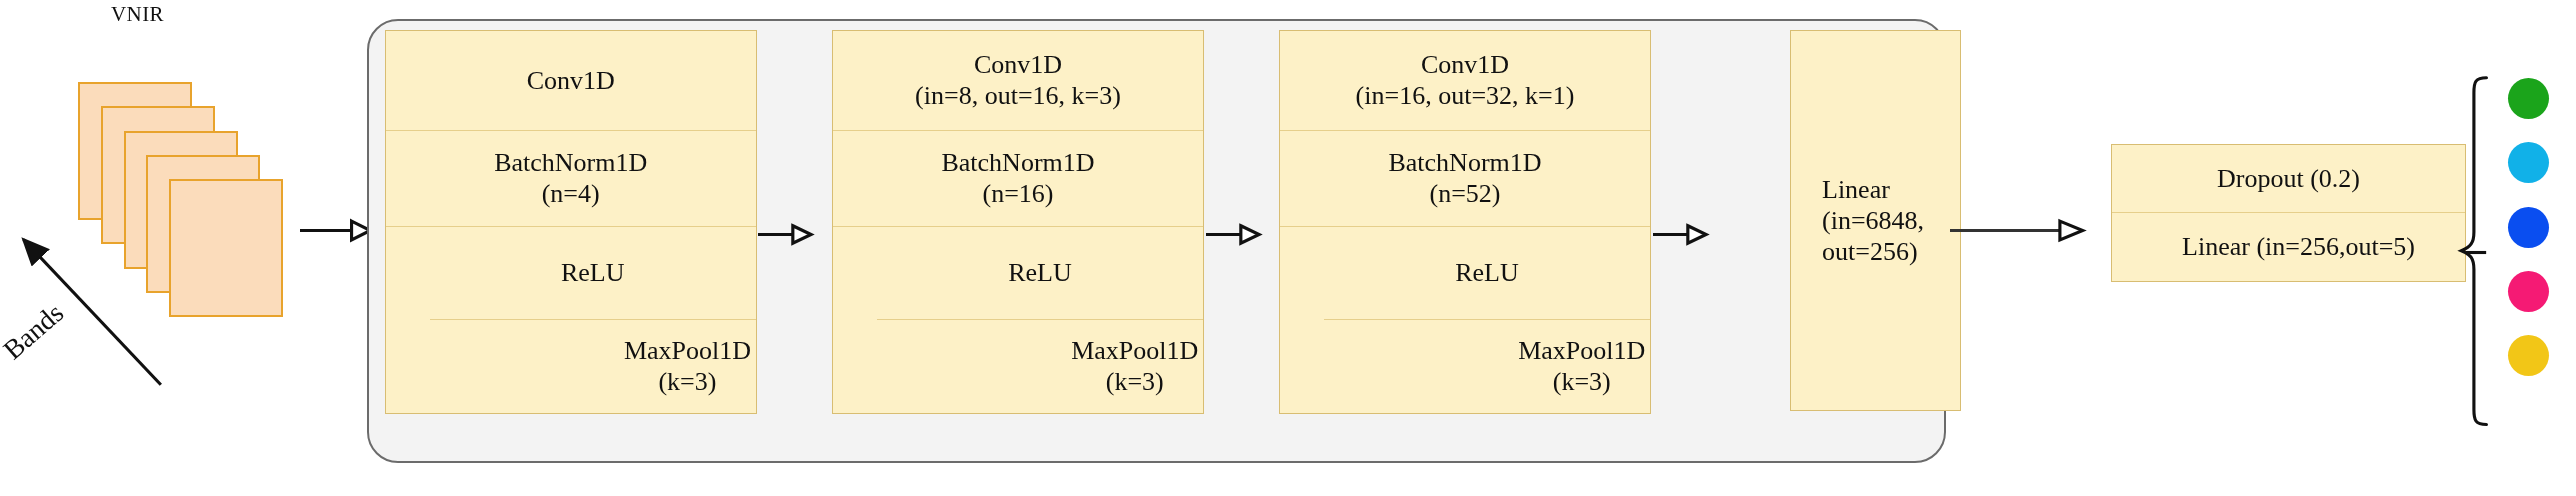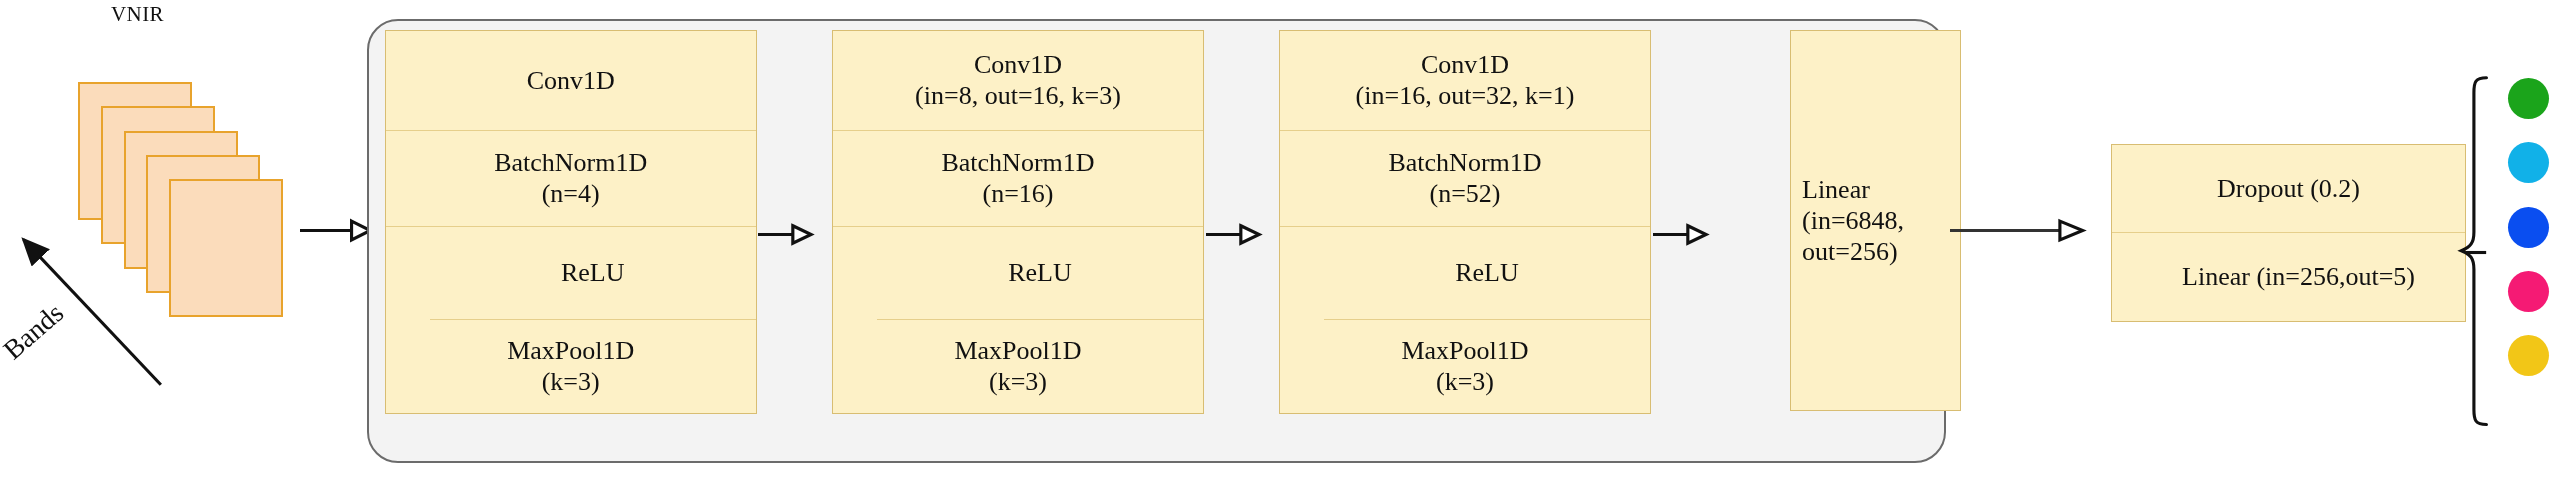--- a/index.html
+++ b/index.html
@@ -71,60 +71,61 @@
     box-sizing:border-box;
     display:flex;
     align-items:center;
     justify-content:center;
     text-align:center;
     line-height:1.18;
     font-size:26px;
     color:#111;
     padding:0 4.7px;
   }
-  .row:last-child{border-bottom:none;}
+  .row:last-child{border-bottom:none;justify-content:flex-end;}
   .r-conv{height:100px;}
   .r-bn{height:96px;justify-content:center;}
   .r-relu{height:93px;margin-left:44px;}
   .r-mp{height:93px;}
 
   
   #linear-block{
     position:absolute;
     top:9.4px;
     left:1421px;
     width:171px;
     height:381px;
     border:1.6px solid #d8bd72;
     background:#fdf1c7;
     box-sizing:border-box;
     display:flex;
     align-items:center;
     justify-content:center;
+    padding-left:20px;
   }
   #linear-block .ltext{
     font-size:26px;
     line-height:1.2;
     text-align:left;
     padding-left:11px;
     width:100%;
     color:#111;
   }
 
   
   #head-block{
     position:absolute;
     left:2111px;top:144px;
     width:355px;
     border:1.6px solid #d8bd72;
     background:#fdf1c7;
     box-sizing:border-box;
   }
   #head-block .hrow{
-    height:88px;
+    height:68px;
     display:flex;align-items:center;justify-content:center;
     border-bottom:1.6px solid #e6cf8b;
     font-size:26px;color:#111;box-sizing:border-box;
   }
   #head-block .hrow:last-child{border-bottom:none;margin-left:20px;}
 
   
   .arrow{position:absolute;height:27px;}
   .arrow svg{display:block;overflow:visible;}
 

